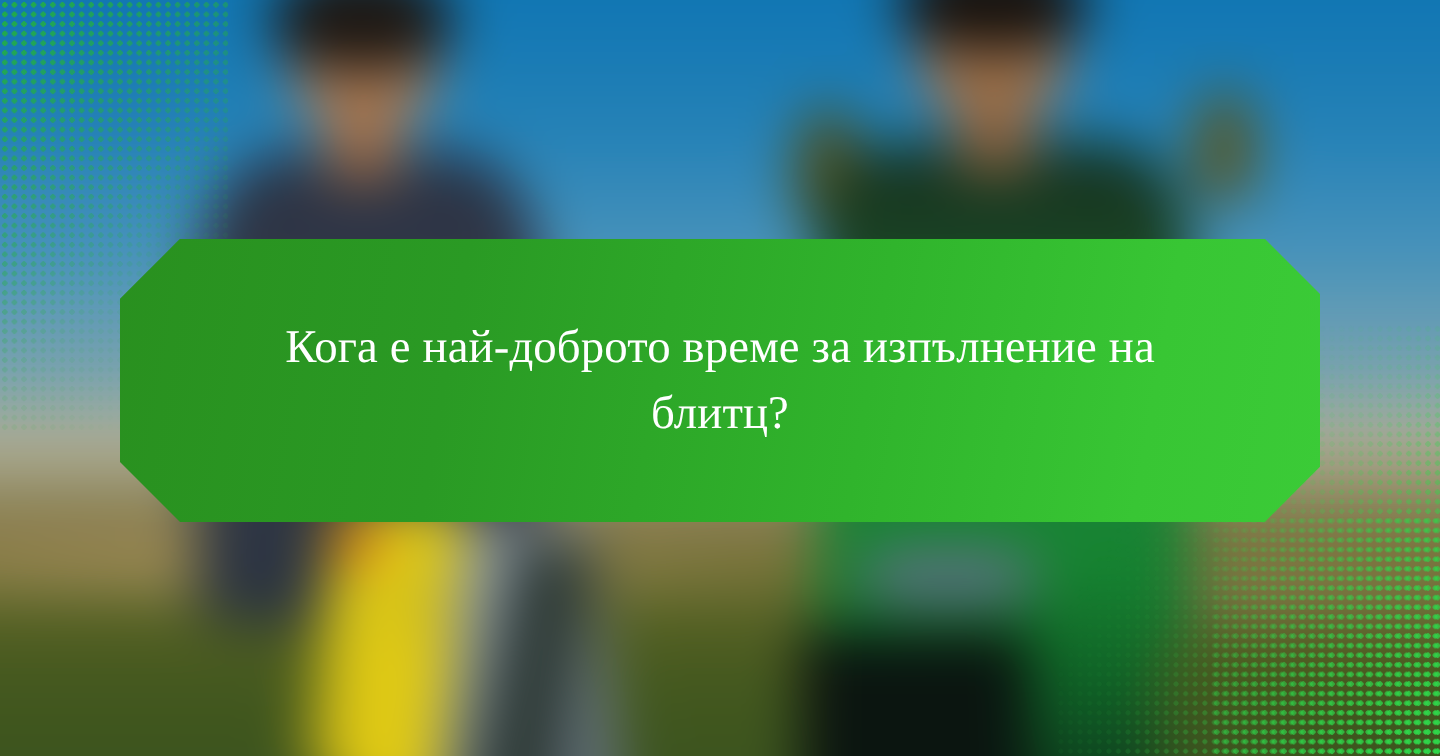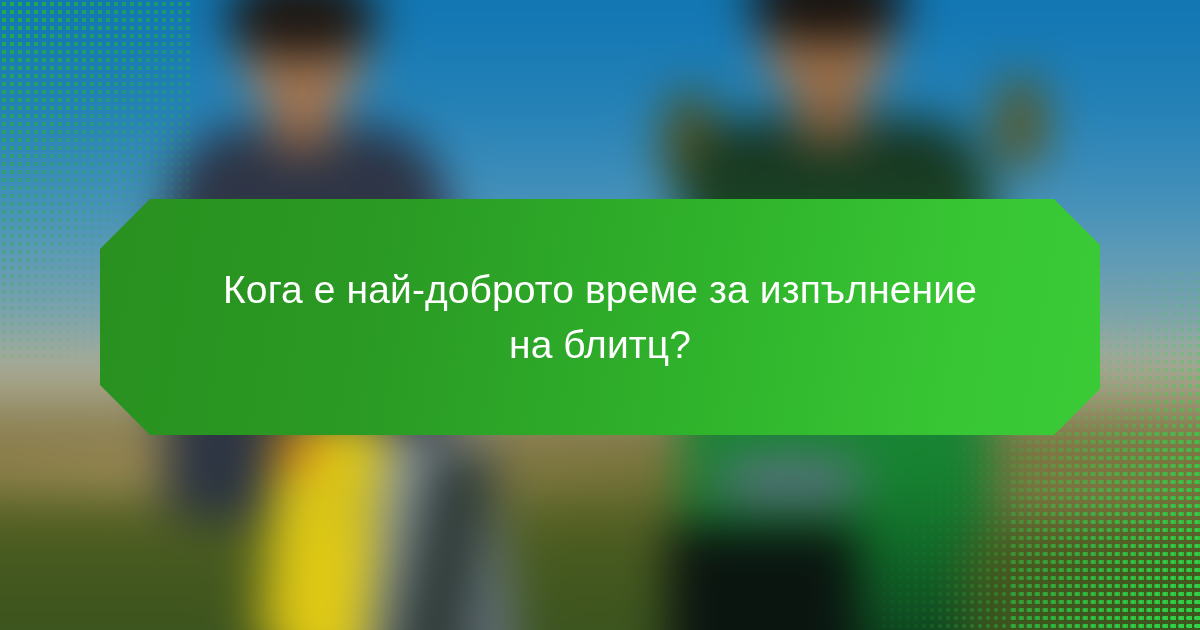--- a/index.html
+++ b/index.html
@@ -260,21 +260,21 @@
     clip-path: polygon(50px 0, calc(100% - 46px) 0, 100% 46px, 100% calc(100% - 46px), calc(100% - 46px) 100%, 50px 100%, 0 calc(100% - 50px), 0 50px);
     display: flex;
     align-items: center;
     justify-content: center;
     box-sizing: border-box;
     padding: 0 60px;
   }
   .banner-title {
     margin: 0;
     color: #ffffff;
-    font-family: Liberation Sans, sans-serif;
+    font-family: Liberation Serif, serif;
     font-size: 39px;
     font-weight: 400;
     line-height: 1.42;
     text-align: center;
     letter-spacing: 0.1px;
     max-width: 760px;
   }
 </style>
 </head>
 <body>

